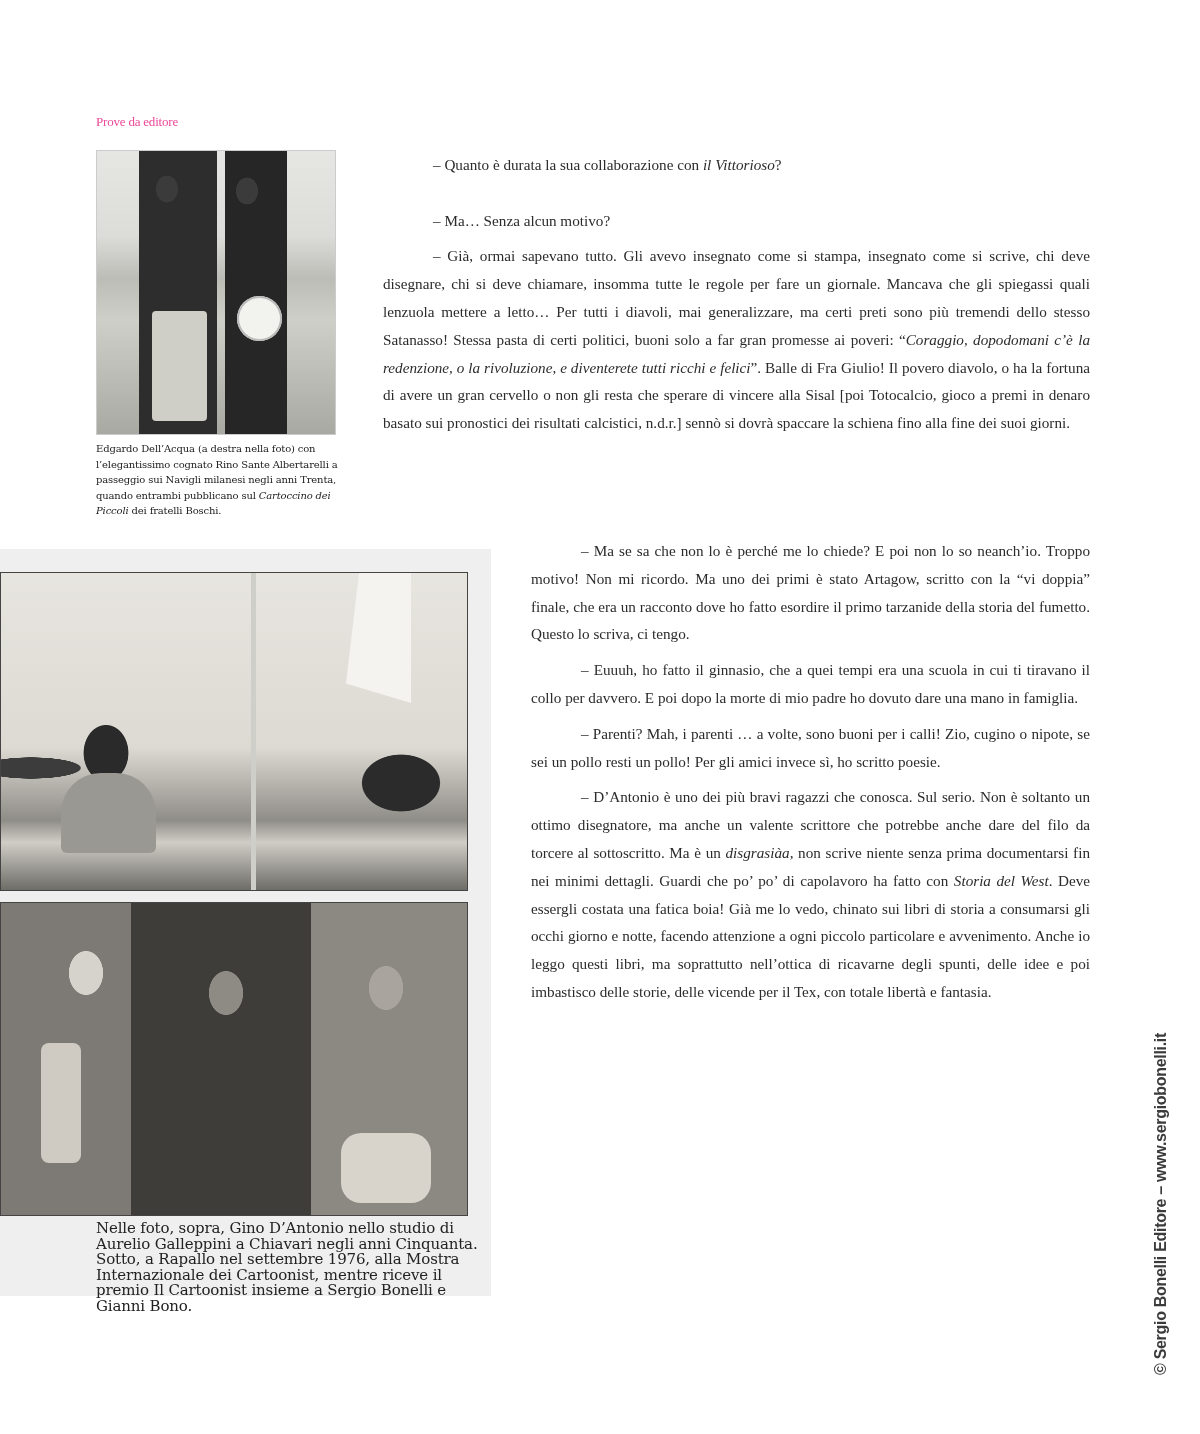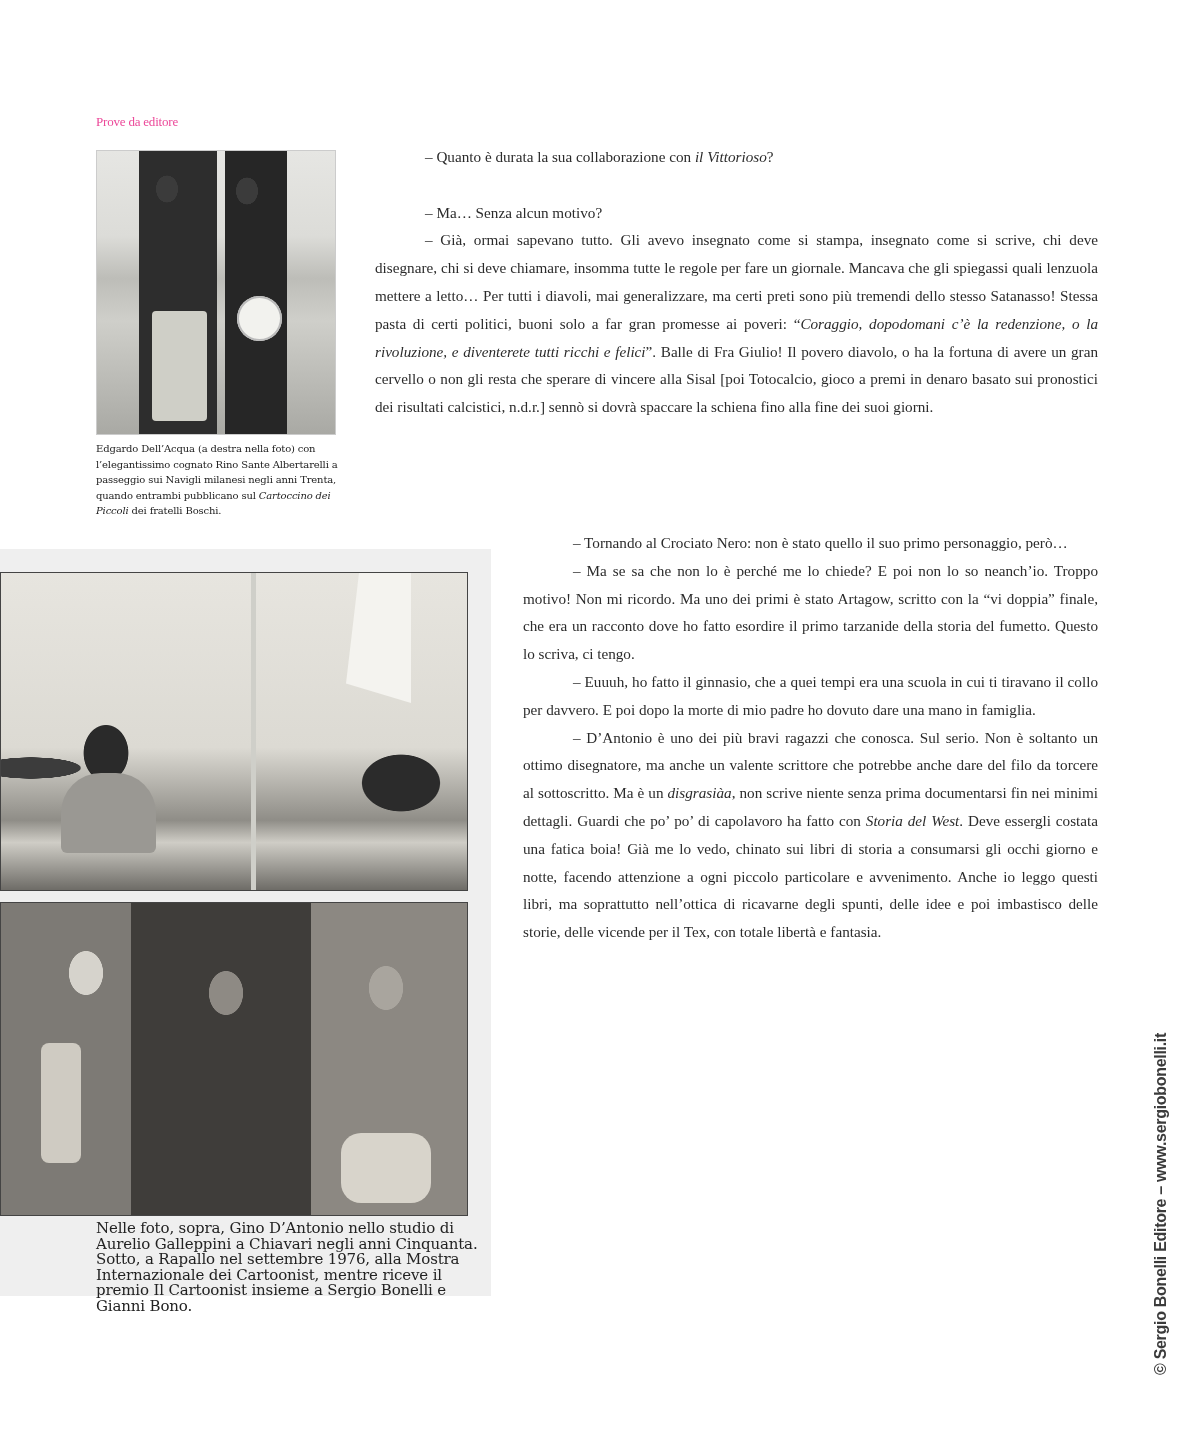--- a/index.html
+++ b/index.html
@@ -93,21 +93,21 @@
     font-family: "DejaVu Serif", serif; letter-spacing: -0.15px;
   }
 
   
   .col {
     position: absolute; font-size: 15.2px; line-height: 27.8px; color: #2b2b2b;
     font-family: "Liberation Serif", "DejaVu Serif", serif; text-align: justify;
   }
   .col-1 { left: 375px; top: 143px; width: 723px; }
   .col-2 { left: 523px; top: 529px; width: 575px; }
-  .col p { margin: 0; text-indent: 50px; }
+  .col p { margin: 8px; text-indent: 50px; }
   .col p.gap { margin-top: 27.8px; }
   .col i { font-style: italic; }
 
   .vertical-credit {
     position: absolute; left: 1152px; top: 1375px;
     transform-origin: 0 0; transform: rotate(-90deg);
     white-space: nowrap; font-size: 16px; font-weight: bold; color: #3b3b3b;
     font-family: "Liberation Sans", "DejaVu Sans", sans-serif; letter-spacing: -0.3px;
   }
 </style>
@@ -124,19 +124,19 @@
 <div class="photo photo-bot"></div>
 <div class="caption-bot">Nelle foto, sopra, Gino D’Antonio nello studio di Aurelio Galleppini a Chiavari negli anni Cinquanta. Sotto, a Rapallo nel settembre 1976, alla Mostra Internazionale dei Cartoonist, mentre riceve il premio Il Cartoonist insieme a Sergio Bonelli e Gianni Bono.</div>
 
 <div class="col col-1">
   <p><span>– Quanto è durata la sua collaborazione con </span><i>il Vittorioso</i><span>?</span></p>
   <p class="gap">– Ma… Senza alcun motivo?</p>
   <p><span>– Già, ormai sapevano tutto. Gli avevo insegnato come si stampa, insegnato come si scrive, chi deve disegnare, chi si deve chiamare, insomma tutte le regole per fare un giornale. Mancava che gli spiegassi quali lenzuola mettere a letto… Per tutti i diavoli, mai generalizzare, ma certi preti sono più tremendi dello stesso Satanasso! Stessa pasta di certi politici, buoni solo a far gran promesse ai poveri: “</span><i>Coraggio, dopodomani c’è la redenzione, o la rivoluzione, e diventerete tutti ricchi e felici</i><span>”. Balle di Fra Giulio! Il povero diavolo, o ha la fortuna di avere un gran cervello o non gli resta che sperare di vincere alla Sisal [poi Totocalcio, gioco a premi in denaro basato sui pronostici dei risultati calcistici, n.d.r.] sennò si dovrà spaccare la schiena fino alla fine dei suoi giorni.</span></p>
 </div>
 
 <div class="col col-2">
-  <p>– Tornando al Crociato Nero: non è stato quello il suo primo personaggio, però…</p>
   <p>– Ma se sa che non lo è perché me lo chiede? E poi non lo so neanch’io. Troppo motivo! Non mi ricordo. Ma uno dei primi è stato Artagow, scritto con la “vi doppia” finale, che era un racconto dove ho fatto esordire il primo tarzanide della storia del fumetto. Questo lo scriva, ci tengo.</p>
   <p>– Euuuh, ho fatto il ginnasio, che a quei tempi era una scuola in cui ti tiravano il collo per davvero. E poi dopo la morte di mio padre ho dovuto dare una mano in famiglia.</p>
+  <p>– Parenti? Mah, i parenti … a volte, sono buoni per i calli! Zio, cugino o nipote, se sei un pollo resti un pollo! Per gli amici invece sì, ho scritto poesie.</p>
   <p><span>– D’Antonio è uno dei più bravi ragazzi che conosca. Sul serio. Non è soltanto un ottimo disegnatore, ma anche un valente scrittore che potrebbe anche dare del filo da torcere al sottoscritto. Ma è un </span><i>disgrasiàa</i><span>, non scrive niente senza prima documentarsi fin nei minimi dettagli. Guardi che po’ po’ di capolavoro ha fatto con </span><i>Storia del West</i><span>. Deve essergli costata una fatica boia! Già me lo vedo, chinato sui libri di storia a consumarsi gli occhi giorno e notte, facendo attenzione a ogni piccolo particolare e avvenimento. Anche io leggo questi libri, ma soprattutto nell’ottica di ricavarne degli spunti, delle idee e poi imbastisco delle storie, delle vicende per il Tex, con totale libertà e fantasia.</span></p>
 </div>
 
 <div class="vertical-credit">© Sergio Bonelli Editore – www.sergiobonelli.it</div>
 
 </body></html>

